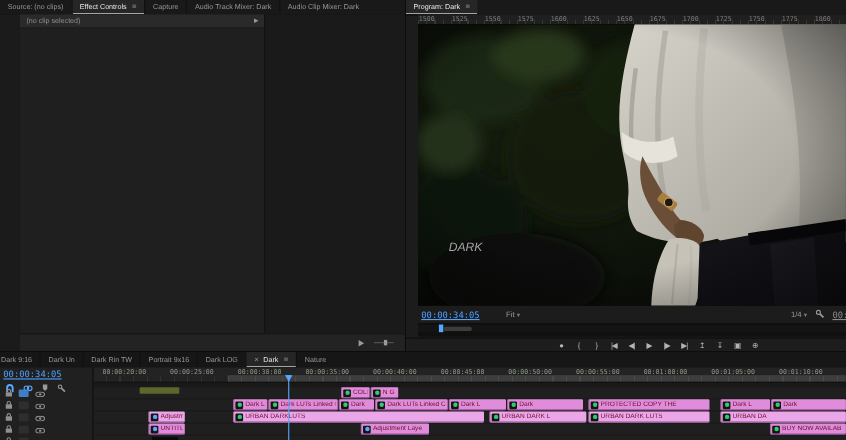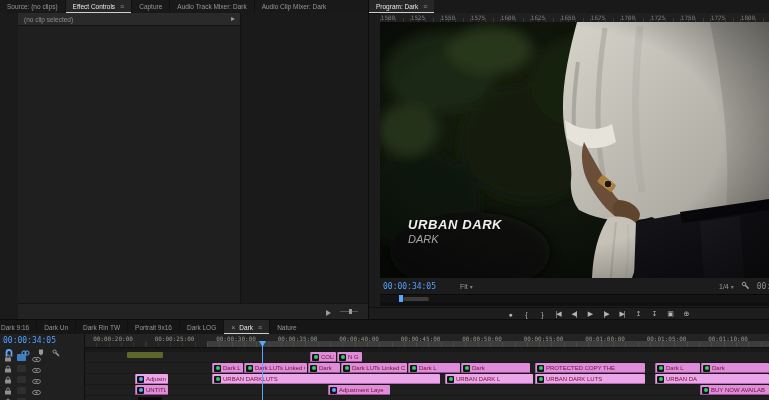--- a/index.html
+++ b/index.html
@@ -1,18 +1,18 @@
 <!DOCTYPE html>
 <html><head>
 <meta charset="utf-8">
 <style>
   html,body{margin:0;padding:0;background:#000;}
   .screen{position:relative;width:769px;height:400px;background:#0c0c0c;overflow:hidden;
           font-family:"Liberation Sans",sans-serif;color:#c8c8c8;}
-  .mono{font-family:"DejaVu Sans Mono",monospace;}
+  .mono{font-family:"DejaVu Sans Mono",monospace;text-decoration:underline;}
 
   
   .tabbar{display:flex;align-items:stretch;height:13px;background:#191919;border-bottom:1px solid #0d0d0d;
           font-size:6.5px;color:#969696;overflow:hidden;white-space:nowrap;}
   .tab{padding:0 7px;display:flex;align-items:center;gap:3px;position:relative;}
   .tab + .tab{border-left:1px solid #101010;}
   .tab.active{color:#e8e8e8;background:#262626;box-shadow:inset 0 -1px 0 #cfcfcf;}
   .tmenu{color:#8a8a8a;font-size:7px;margin-left:2px;}
   .tclose{color:#9a9a9a;font-size:7px;margin-right:1px;}
 
@@ -196,21 +196,20 @@
         <path fill="#5f442e" d="M238,178 C248,178 258,184 260,192 C260,200 252,204 244,202 C236,199 232,190 233,183 Z"></path>
         <path fill="#c6c2b8" d="M228,196 C240,192 254,196 258,204 C262,222 258,240 252,256 L212,256 C213,232 218,212 228,196 Z"></path>
         <path d="M236,200 C234,220 232,238 231,256" stroke="#a8a49a" stroke-width="2" fill="none" opacity="0.6"></path>
         <path d="M248,202 C249,222 248,240 246,256" stroke="#b5b1a7" stroke-width="2" fill="none" opacity="0.5"></path>
         <path fill="#121217" d="M256,200 L300,192 L389,180 L389,256 L254,256 Z"></path>
         <path fill="#08080b" d="M300,190 L389,177 L389,188 L302,201 Z"></path>
         <path d="M320,200 L360,194 L364,256 L324,256 Z" fill="#1b1b22" opacity="0.8"></path>
         <rect width="389" height="256" fill="url(#vig)"></rect>
       </svg>
       <div class="overlay">
-        <div class="ov-title">URBAN DARK</div>
         <div class="ov-sub">DARK</div>
       </div>
     </div>
 
     <div class="prog-controls">
       <span class="pc-tc mono">00:00:34:05</span>
       <span class="pc-fit">
         <span>Fit</span>
         <span class="caret">▾</span>
       </span>

